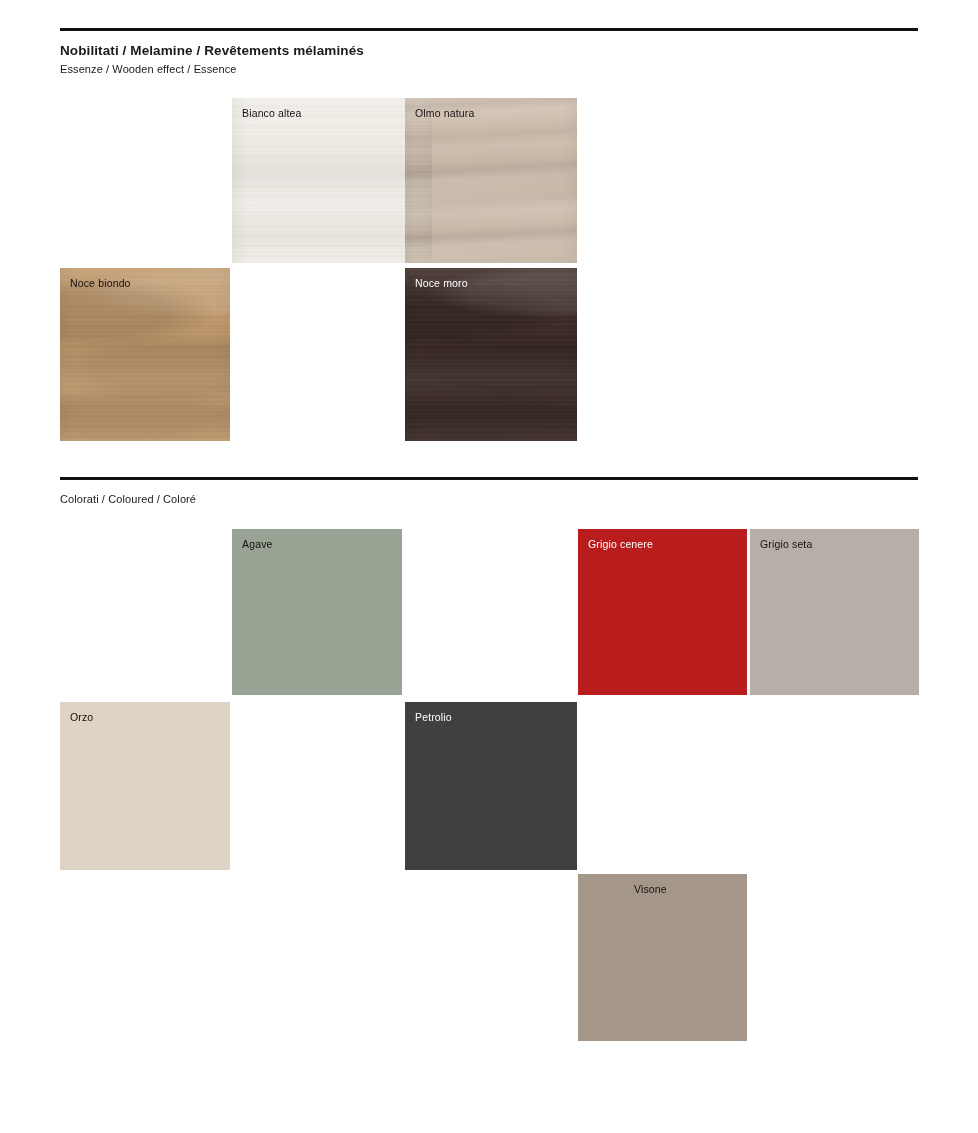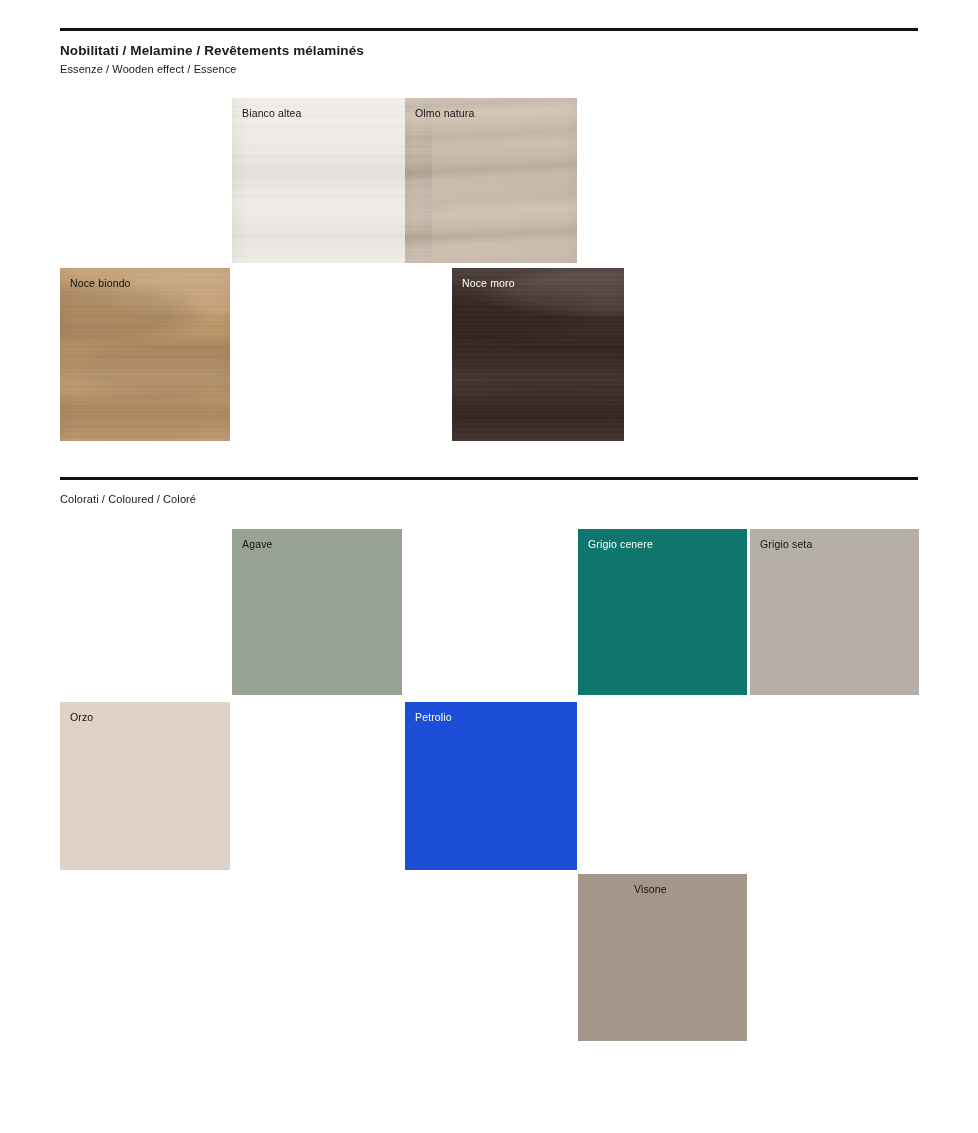--- a/index.html
+++ b/index.html
@@ -155,49 +155,49 @@
         <div class="vignette"></div>
         <div class="swatch-label label-dark" style="color: rgb(22, 18, 15);">Olmo natura</div>
       </div>
       <div class="swatch" style="left: 60px; width: 170px; top: 268px; height: 173px; background: rgb(193, 154, 109); padding-left: 28px;">
         <div class="grain grain-fine"></div>
         <div class="grain grain-arcs"></div>
         <div class="grain grain-soft"></div>
         <div class="vignette"></div>
         <div class="swatch-label label-dark" style="color: rgb(22, 18, 15);">Noce biondo</div>
       </div>
-      <div class="swatch" style="left: 405px; width: 172px; top: 268px; height: 173px; background: rgb(60, 43, 38); margin-left: 47px;">
+      <div class="swatch" style="left: 405px; width: 172px; top: 268px; height: 173px; background: rgb(60, 43, 38);">
         <div class="grain grain-fine"></div>
         <div class="grain grain-arcs"></div>
         <div class="grain grain-soft"></div>
         <div class="vignette"></div>
         <div class="swatch-label label-light" style="color: rgb(255, 255, 255);">Noce moro</div>
       </div>
     </div>
 
   <div class="rule" id="rule-mid"></div>
 
   <div class="heading-block" id="heading-coloured">
     <div class="h-sub">Colorati / Coloured / Coloré</div>
   </div>
 
   <div id="coloured-grid">
       <div class="swatch" style="left: 232px; width: 170px; top: 529px; height: 166px; background: rgb(153, 163, 147);">
         <div class="swatch-label label-dark" style="color: rgb(22, 18, 15);">Agave</div>
       </div>
-      <div class="swatch" style="left: 578px; width: 169px; top: 529px; height: 166px; background: #0f766e;">
+      <div class="swatch" style="left: 578px; width: 169px; top: 529px; height: 166px; background: #b91c1c;">
         <div class="swatch-label label-light" style="color: rgb(255, 255, 255);">Grigio cenere</div>
       </div>
       <div class="swatch" style="left: 750px; width: 169px; top: 529px; height: 166px; background: rgb(182, 175, 168);">
         <div class="swatch-label label-dark" style="color: rgb(22, 18, 15);">Grigio seta</div>
       </div>
       <div class="swatch" style="left: 60px; width: 170px; top: 702px; height: 168px; background: rgb(222, 211, 196); padding-left: 25px;">
         <div class="swatch-label label-dark" style="color: rgb(22, 18, 15);">Orzo</div>
       </div>
-      <div class="swatch" style="left: 405px; width: 172px; top: 702px; height: 168px; background: #1d4ed8;">
+      <div class="swatch" style="left: 405px; width: 172px; top: 702px; height: 168px; background: #404040;">
         <div class="swatch-label label-light" style="color: rgb(255, 255, 255);">Petrolio</div>
       </div>
       <div class="swatch" style="left: 578px; width: 169px; top: 874px; height: 167px; background: rgb(165, 150, 138);">
         <div class="swatch-label label-dark" style="color: rgb(22, 18, 15); margin-left: 46px;">Visone</div>
       </div>
     </div>
 
 </div>
 
 </body></html>

